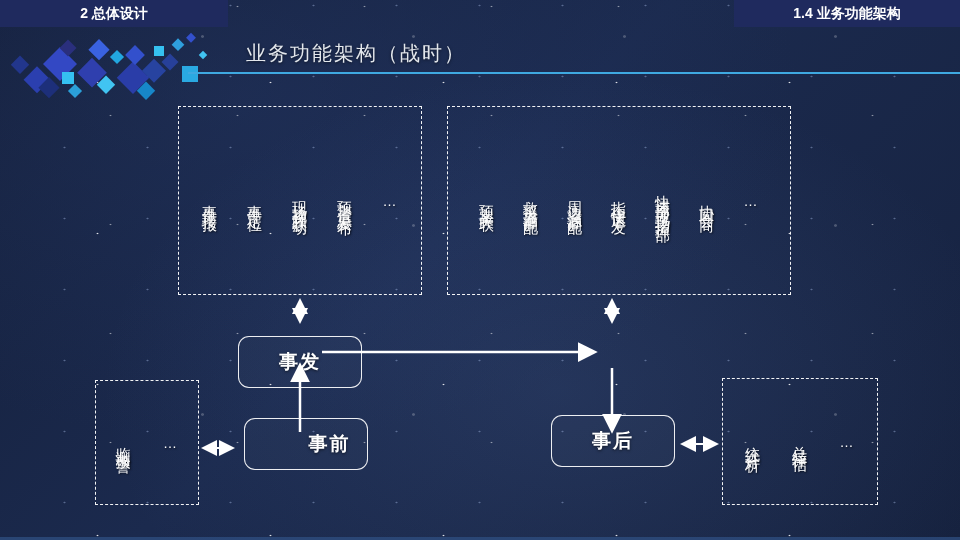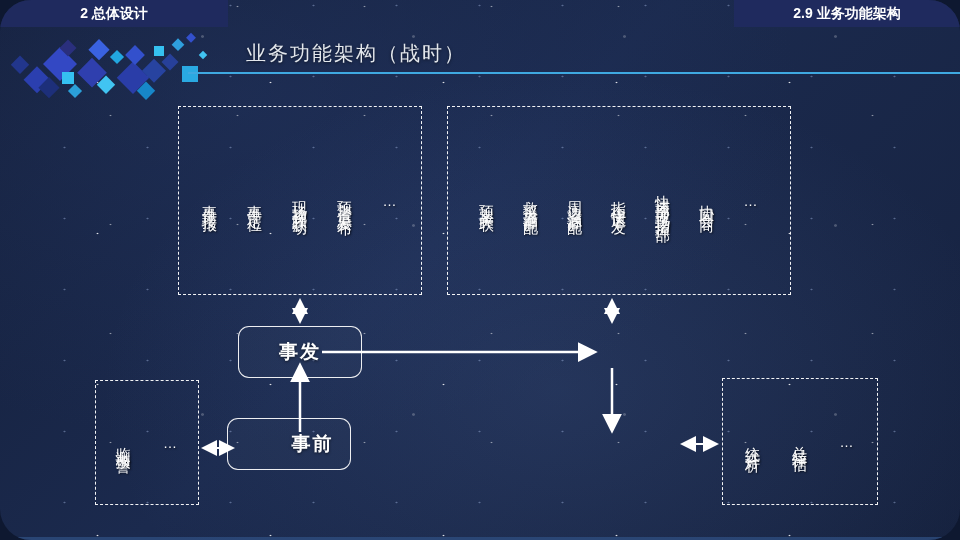--- a/index.html
+++ b/index.html
@@ -13,21 +13,20 @@
   body{
     font-family:"Liberation Sans","DejaVu Sans",sans-serif;
     background:#0e1830;
   }
   .slide{
     position:relative;width:960px;height:540px;overflow:hidden;
     background:
       radial-gradient(ellipse at 58% 72%, rgba(96,126,186,.16), transparent 58%),
       radial-gradient(ellipse at 25% 18%, rgba(40,60,110,.35), transparent 55%),
       linear-gradient(135deg,#141f3a 0%,#1b2a4e 45%,#16223f 100%);
-    border-radius: 31px;
   }
   
   .stars{
     position:absolute;inset:0;pointer-events:none;
     background-image:
       radial-gradient(rgba(255,255,255,.85) .6px, transparent 1.2px),
       radial-gradient(rgba(255,255,255,.5) .6px, transparent 1.2px),
       radial-gradient(rgba(190,210,255,.38) .7px, transparent 1.3px),
       radial-gradient(rgba(255,255,255,.22) 1px, transparent 1.9px);
     background-size:173px 151px,127px 109px,83px 71px,211px 189px;
@@ -71,41 +70,41 @@
   }
   
   .stage-box{
     position:absolute;width:124px;height:52px;
     border:1.5px solid rgba(255,255,255,.92);border-radius:11px;
     display:flex;align-items:center;justify-content:center;
     color:#fff;font-size:19px;font-weight:bold;letter-spacing:2px;
     text-shadow:0 1px 3px rgba(0,0,0,.6);
     background:rgba(255,255,255,.02);
   }
-  .stage-onset{left:238px;top:326px;}
+  .stage-onset{left:238px;top:336px;}
   .stage-during{left:551px;top:326px;}
-  .stage-before{left:227px;top:418px;padding-left:47px;}
+  .stage-before{left:244px;top:418px;padding-left:47px;}
   .stage-after{left:551px;top:415px;}
   .arrows{position:absolute;inset:0;pointer-events:none;}
   .bottom-strip{
     position:absolute;left:0;bottom:0;width:960px;height:3px;
     background:#2f4f82;opacity:.75;
   }
 </style>
 </head>
 <body>
 
 <div class="slide">
   <div class="stars"></div>
 
   <div class="banner banner-left">
     <span>2 总体设计</span>
   </div>
   <div class="banner banner-right">
-    <span>2.9 业务功能架构</span>
+    <span>1.4 业务功能架构</span>
   </div>
 
   <svg class="deco" width="210" height="76" viewBox="0 0 210 76">
     <g>
       <rect x="10" y="30" width="13" height="13" fill="#22368c" transform="rotate(45 16 36)"></rect>
       <rect x="24" y="42" width="19" height="19" fill="#2b3faf" transform="rotate(45 33 51)"></rect>
       <rect x="44" y="24" width="24" height="24" fill="#3348c4" transform="rotate(45 56 36)"></rect>
       <rect x="38" y="52" width="15" height="15" fill="#1d2f7a" transform="rotate(45 45 59)"></rect>
       <rect x="58" y="44" width="12" height="12" fill="#35c1f1" transform="rotate(0 64 50)"></rect>
       <rect x="66" y="58" width="10" height="10" fill="#2b9fd8" transform="rotate(45 71 63)"></rect>
@@ -158,20 +157,23 @@
     <span class="vtext">总结评估</span>
     <span class="more">…</span>
   </div>
 
   <div class="stage-box stage-onset">
     <span>事发</span>
   </div>
   <div class="stage-box stage-before">
     <span>事前</span>
   </div>
+  <div class="stage-box stage-after">
+    <span>事后</span>
+  </div>
 
   <svg class="arrows" width="960" height="540" viewBox="0 0 960 540">
     <defs>
       <marker id="ah" markerWidth="9" markerHeight="9" refX="6.5" refY="4" orient="auto-start-reverse">
         <path d="M0,0 L8,4 L0,8 z" fill="#ffffff"></path>
       </marker>
     </defs>
 
     <line x1="322" y1="352" x2="594" y2="352" stroke="#ffffff" stroke-width="2.5" marker-end="url(#ah)"></line>
 

